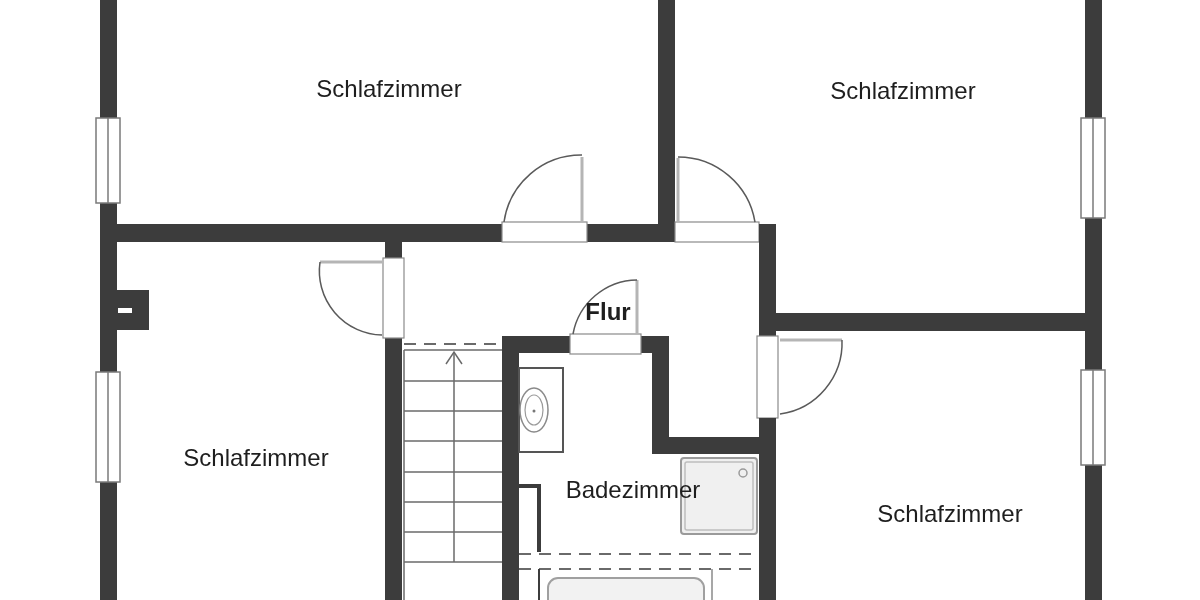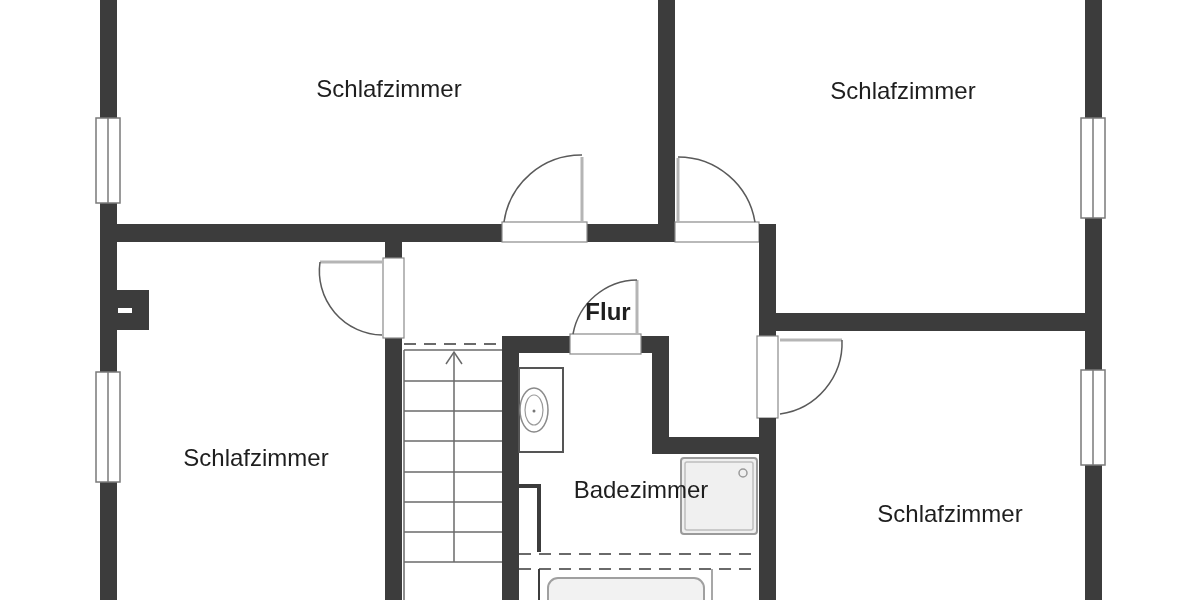--- a/index.html
+++ b/index.html
@@ -168,14 +168,14 @@
     <line stroke="#3c3c3c" stroke-width="2" x1="539" y1="569" x2="539" y2="600"></line>
     <line stroke="#8a8a8a" stroke-width="1.5" x1="712" y1="569" x2="712" y2="600"></line>
     <rect x="548" y="578" width="156" height="40" rx="10" fill="#f2f2f2" stroke="#a0a0a0" stroke-width="2"></rect>
   </g>
 </svg>
 
 <div class="label" style="left:389px;top:89px;">Schlafzimmer</div>
 <div class="label" style="left:903px;top:91px;">Schlafzimmer</div>
 <div class="label" style="left:256px;top:458px;">Schlafzimmer</div>
 <div class="label" style="left:608px;top:312px;font-weight:bold;">Flur</div>
-<div class="label" style="left:633px;top:490px;margin-left:8px;">Badezimmer</div>
+<div class="label" style="left:633px;top:490px;">Badezimmer</div>
 <div class="label" style="left:950px;top:514px;">Schlafzimmer</div>
 
 </body></html>

